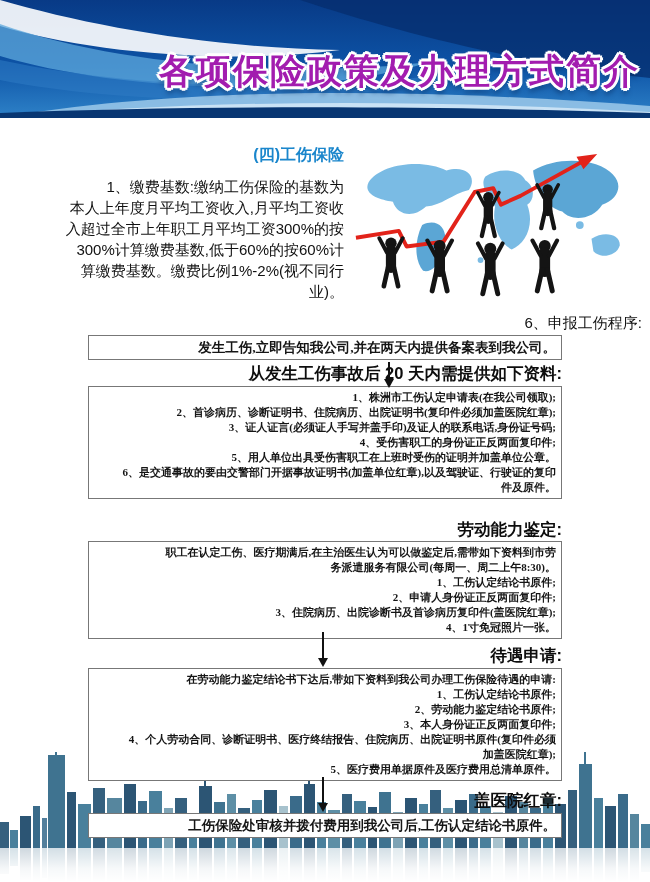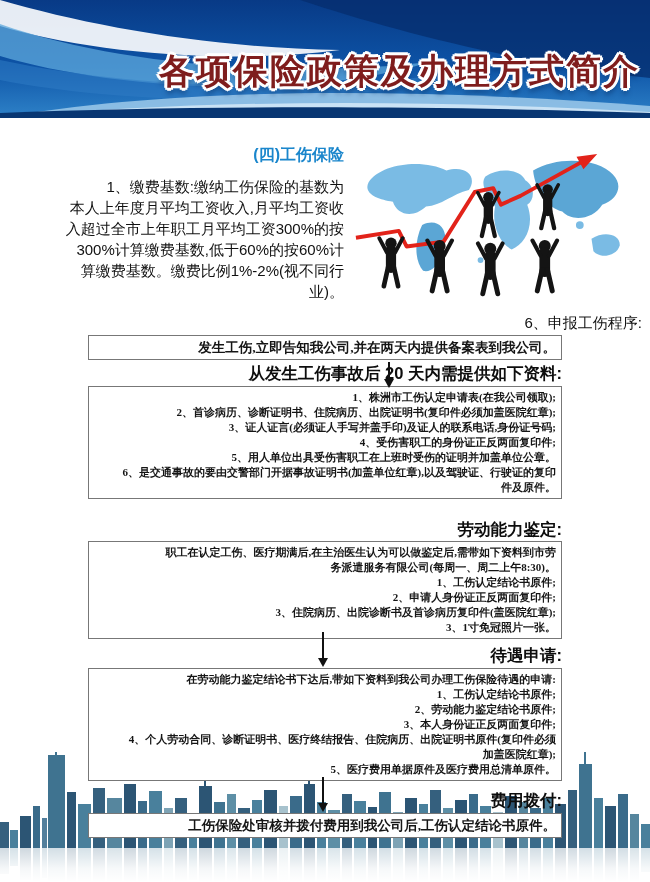--- a/index.html
+++ b/index.html
@@ -3,21 +3,21 @@
 <meta charset="utf-8">
 <style>
   html,body{margin:0;padding:0;background:#fff;}
   .page{position:relative;width:650px;height:882px;background:#fff;overflow:hidden;
         font-family:"Liberation Sans","DejaVu Sans",sans-serif;color:#141414;}
 
   
   .banner{position:relative;width:650px;height:118px;}
   .banner svg{position:absolute;left:0;top:0;display:block;}
   .banner-title{position:absolute;right:10px;top:48px;margin:0;white-space:nowrap;
-    font-size:35px;font-weight:900;letter-spacing:2px;color:#7f1d1d;
+    font-size:35px;font-weight:900;letter-spacing:2px;color:#a21caf;
     text-shadow:-2px -2px 0 #fff,2px -2px 0 #fff,-2px 2px 0 #fff,2px 2px 0 #fff,
                 -3px 0 0 #fff,3px 0 0 #fff,0 -3px 0 #fff,0 3px 0 #fff,
                 0 6px 5px rgba(8,40,90,.55);}
 
   
   .content{position:relative;z-index:1;text-align:right;}
   .illu{float:right;width:292px;height:168px;margin:-6px 4px 0 10px;}
   .sec-heading{margin:26px 0 0 83px;height:22px;line-height:22px;
     font-size:16px;font-weight:800;color:#1a86cc;}
   .para{margin:10px 8px 0 62px;font-size:15px;line-height:21px;text-indent:2em;
@@ -136,38 +136,38 @@
     </div>
 
     <div class="step step-appraisal">
       <span>劳动能力鉴定:</span>
     </div>
     <div class="fbox fbox-list" style="margin-top:1px;padding-left:45px;">
       <p>职工在认定工伤、医疗期满后,在主治医生认为可以做鉴定后,需带如下资料到市劳务派遣服务有限公司(每周一、周二上午8:30)。</p>
       <p>1、工伤认定结论书原件;</p>
       <p>2、申请人身份证正反两面复印件;</p>
       <p>3、住院病历、出院诊断书及首诊病历复印件(盖医院红章);</p>
-      <p>3、1寸免冠照片一张。</p>
+      <p>4、1寸免冠照片一张。</p>
     </div>
 
     <div class="step step-benefit">
       <span>待遇申请:</span>
       <span class="flow-arrow arrow-benefit"></span>
     </div>
     <div class="fbox fbox-list">
       <p>在劳动能力鉴定结论书下达后,带如下资料到我公司办理工伤保险待遇的申请:</p>
       <p>1、工伤认定结论书原件;</p>
       <p>2、劳动能力鉴定结论书原件;</p>
       <p>3、本人身份证正反两面复印件;</p>
       <p>4、个人劳动合同、诊断证明书、医疗终结报告、住院病历、出院证明书原件(复印件必须加盖医院红章);</p>
       <p>5、医疗费用单据原件及医疗费用总清单原件。</p>
     </div>
 
     <div class="step step-payment">
-      <span>费用拨付:</span>
+      <span>盖医院红章:</span>
       <span class="flow-arrow arrow-payment"></span>
     </div>
     <div class="fbox fbox-single">
       <p>工伤保险处审核并拨付费用到我公司后,工伤认定结论书原件。</p>
     </div>
   </main>
 
   <footer class="skyline">
     <svg width="650" height="130" viewBox="0 0 650 130">
       <defs>

